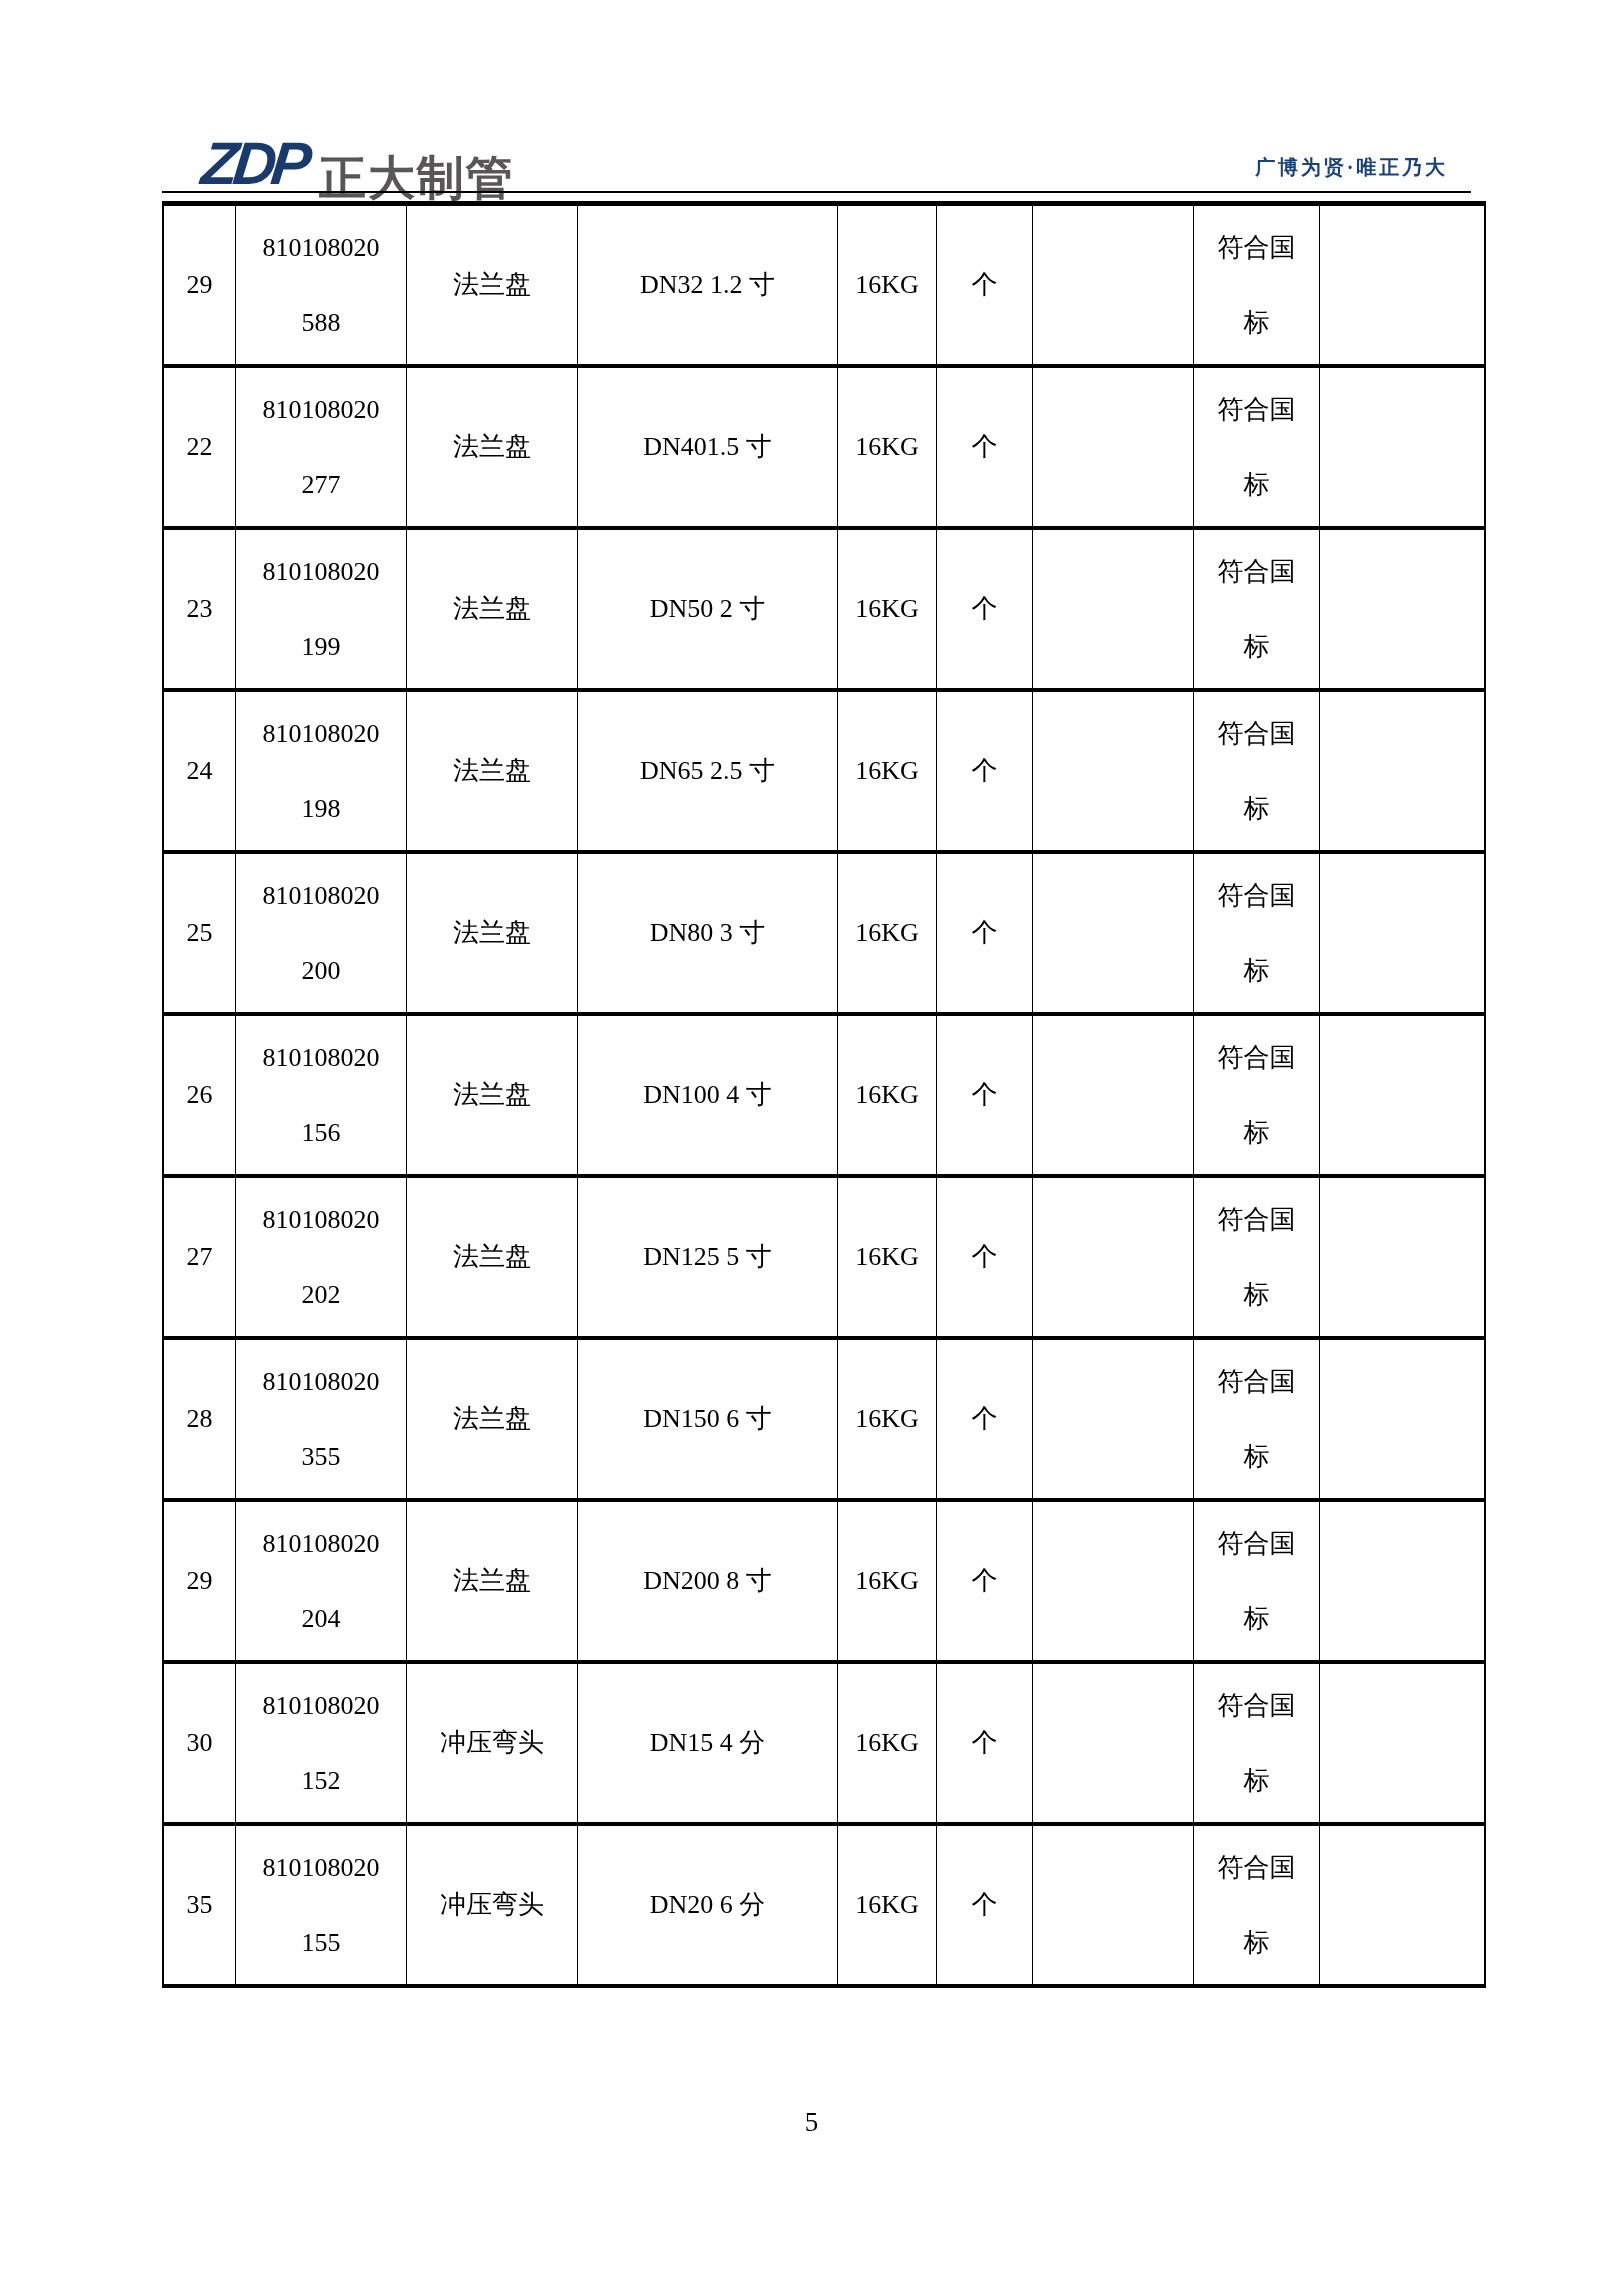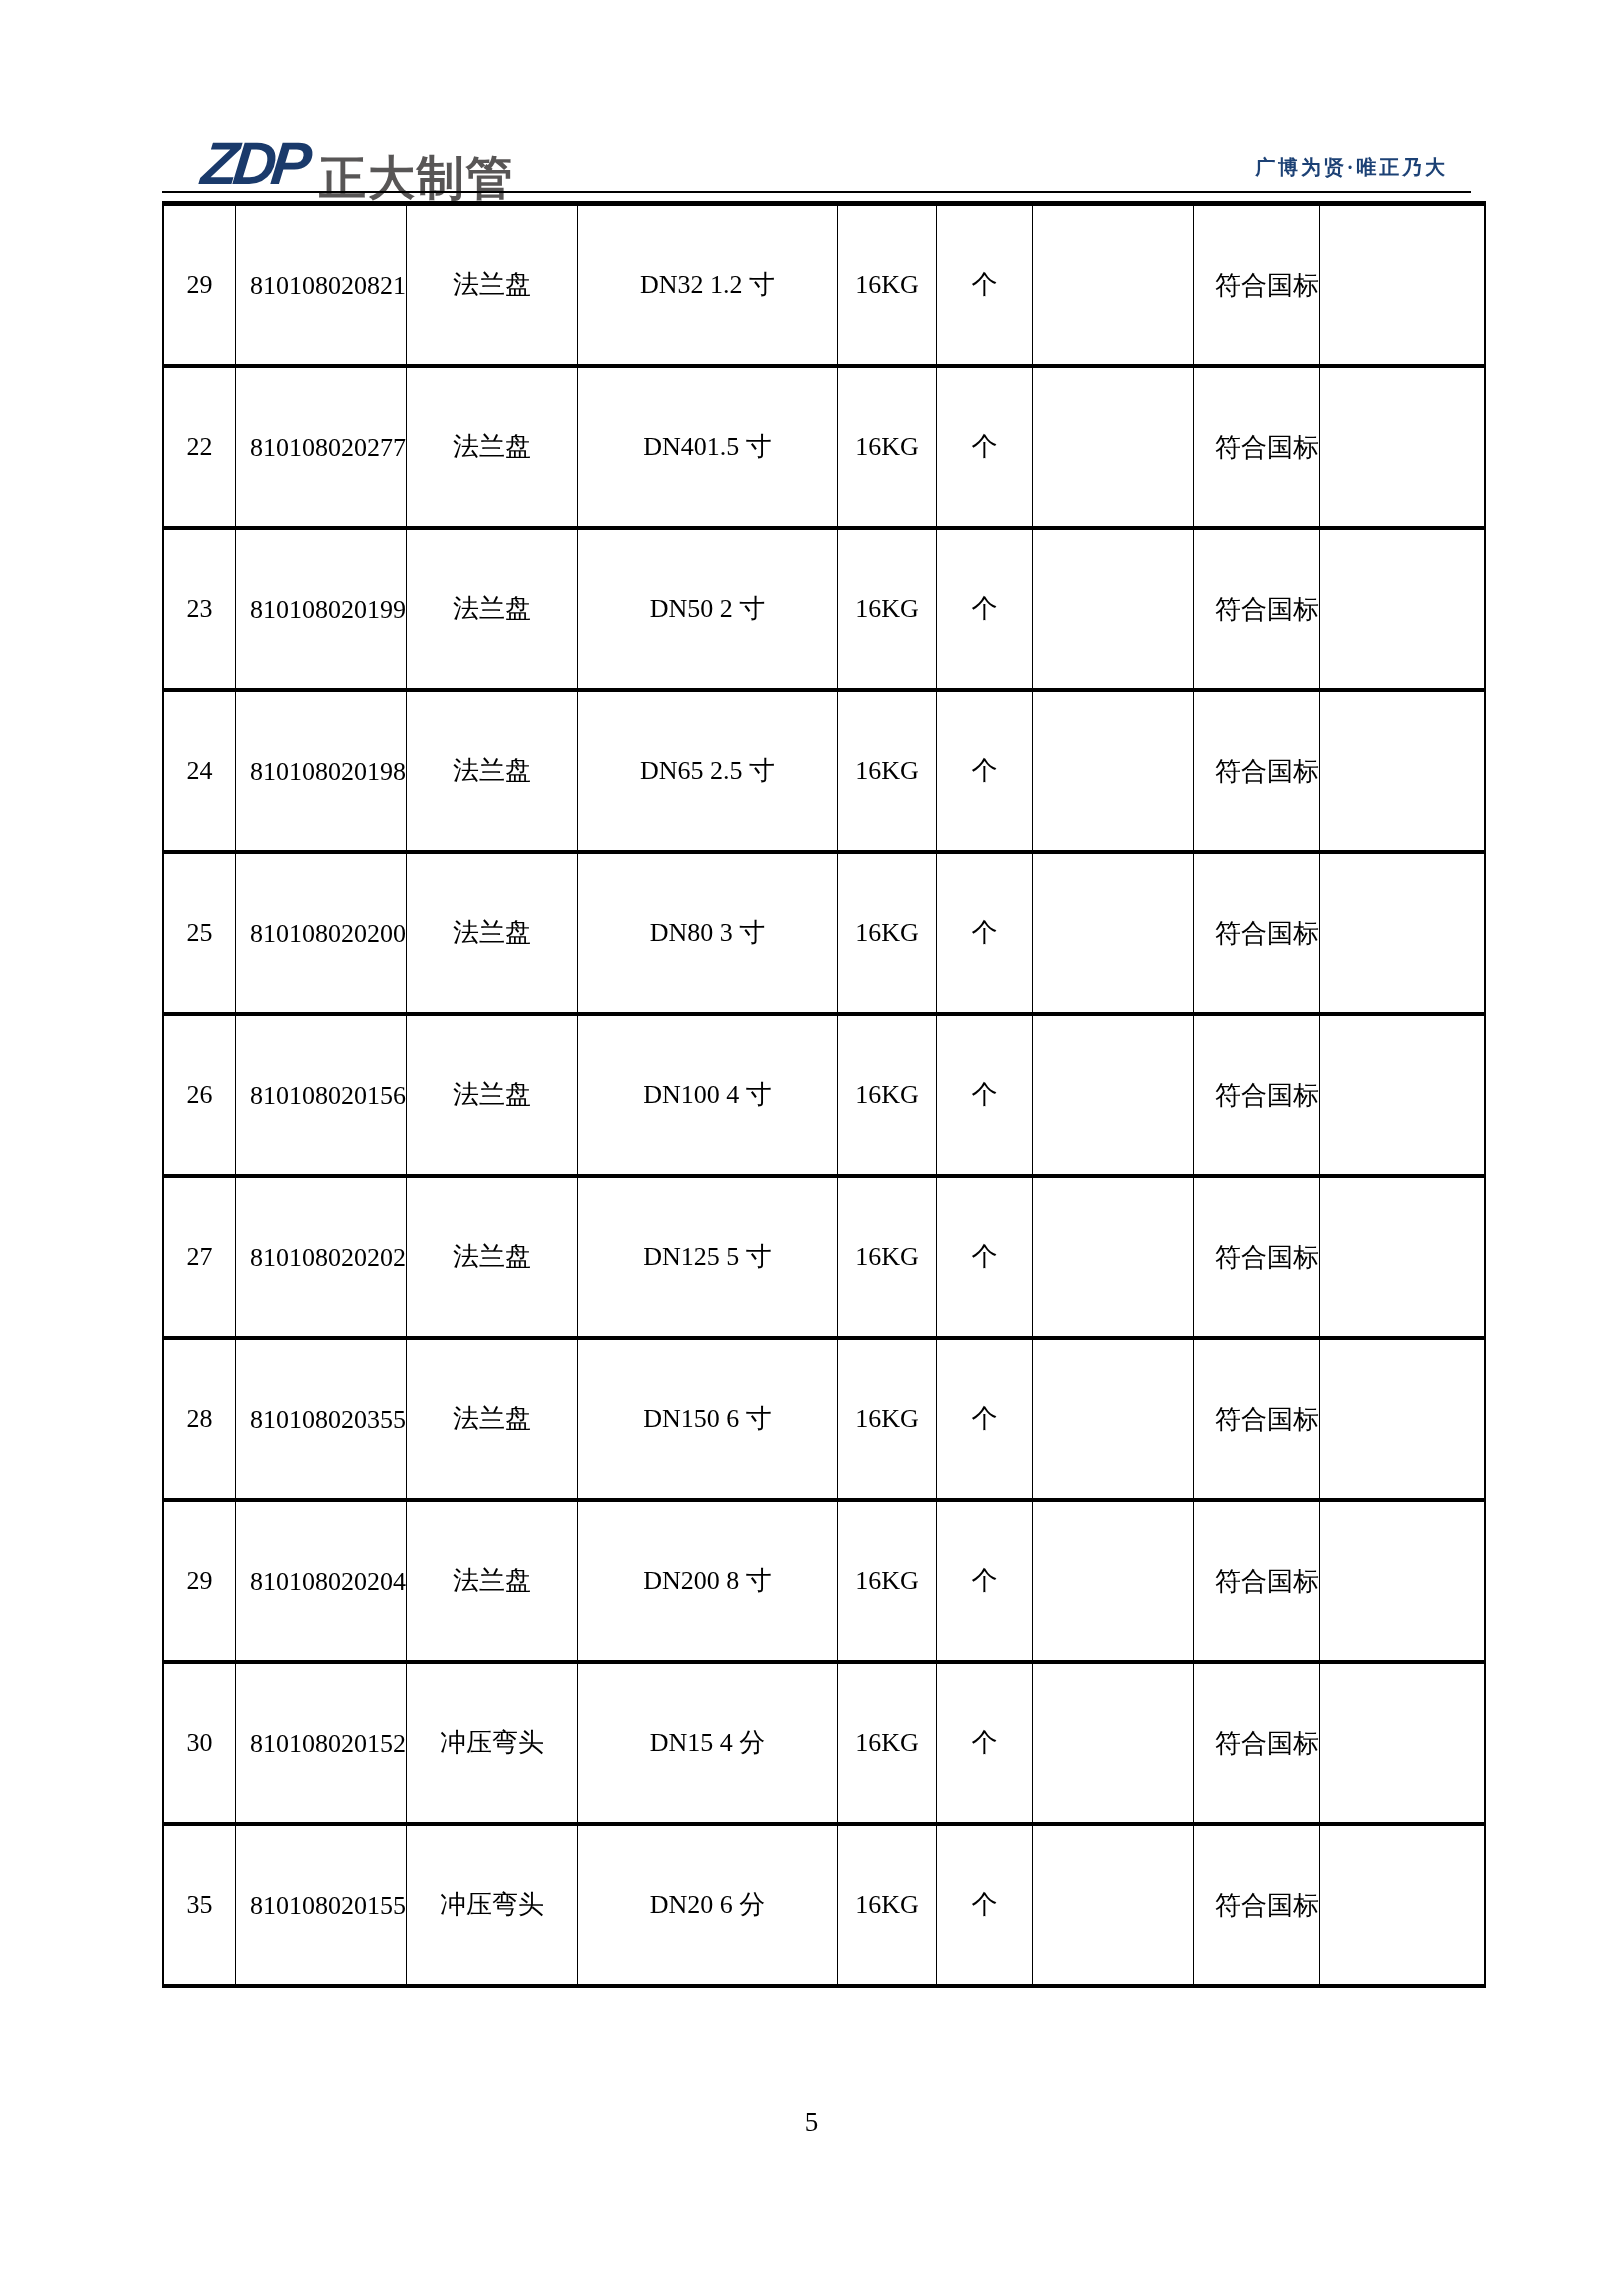--- a/index.html
+++ b/index.html
@@ -60,21 +60,21 @@
   .cell{
     box-sizing:border-box;
     border-right:1.8px solid #000;
     border-bottom:4.7px solid #000;
     display:flex;align-items:center;justify-content:center;
     font-size:26px;line-height:30px;
     text-align:center;
     overflow:hidden;
   }
   .row .cell:last-child{border-right:none;}
-  .two-line{justify-content:flex-end;}
+  .two-line{flex-direction:column;justify-content:center;}
   .two-line span{display:block;line-height:75px;}
   
   .footer{
     position:absolute;left:0;top:2108px;width:100%;
     text-align:center;
     font-size:27px;line-height:29px;
   }
 </style>
 </head>
 <body>
@@ -87,21 +87,21 @@
   </div>
   <div class="slogan">广博为贤·唯正乃大</div>
   <div class="header-rule"></div>
 
   <div class="grid-table">
 
     <div class="row">
       <div class="cell">29</div>
       <div class="cell two-line">
           <span>810108020</span>
-          <span>821</span>
+          <span>588</span>
         </div>
       <div class="cell">法兰盘</div>
       <div class="cell">DN32 1.2 寸</div>
       <div class="cell">16KG</div>
       <div class="cell">个</div>
       <div class="cell"></div>
       <div class="cell two-line">
           <span>符合国</span>
           <span>标</span>
         </div>

